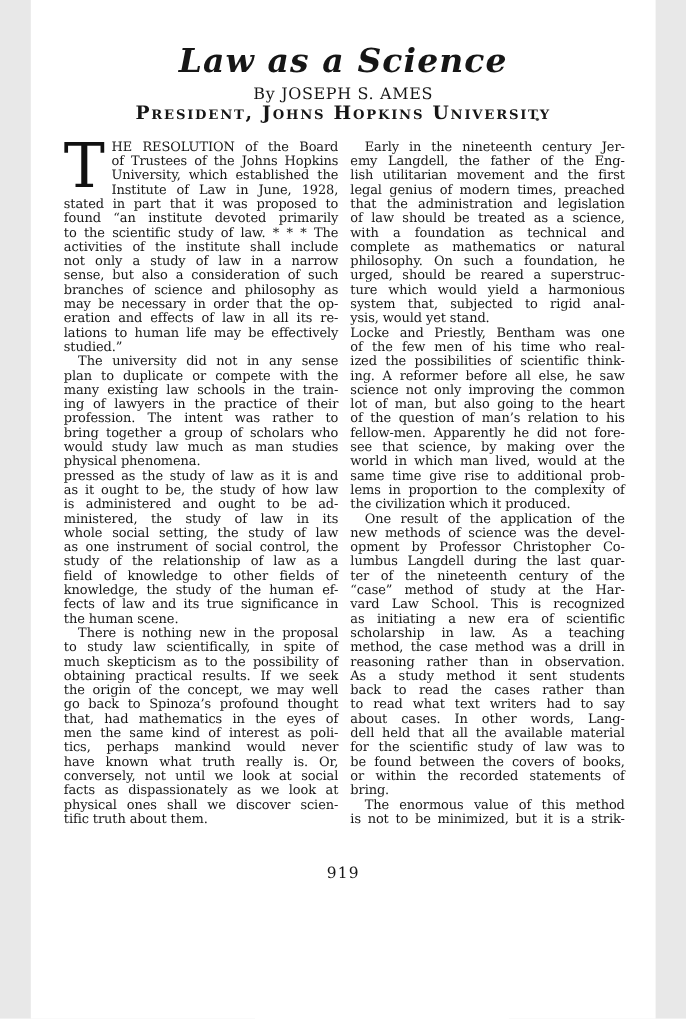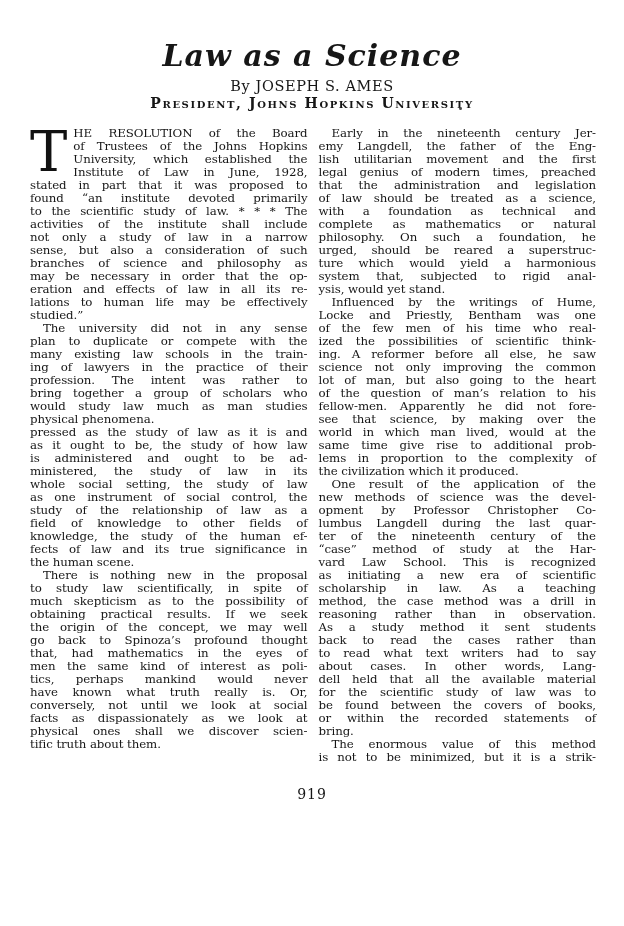--- a/index.html
+++ b/index.html
@@ -2,21 +2,21 @@
 <html><head>
 <meta charset="utf-8">
 <style>
   html, body { margin: 0; padding: 0; }
   body {
     background: #e8e8e8;
     font-family: "DejaVu Serif", serif;
   }
   .page {
     position: relative;
-    width: 624px;
+    width: 568px;
     height: 926px;
     margin: 0 auto;
     background: #ffffff;
     color: #161616;
     overflow: hidden;
   }
   .masthead { padding-top: 38px; text-align: center; }
   .title {
     font-family: "DejaVu Serif", serif;
     font-style: italic;
@@ -26,21 +26,21 @@
     letter-spacing: 1px;
     margin: 0;
   }
   .byline {
     font-size: 14.5px;
     line-height: 17px;
     margin-top: 4px;
     letter-spacing: 0.6px;
   }
   .byline-role {
-    font-size: 14px;
+    font-size: 17px;
     line-height: 13px;
     margin-top: 2px;
     font-variant: small-caps;
     letter-spacing: 1.6px;
     font-weight: bold;
   }
   .columns {
     display: flex;
     gap: 11px;
     padding: 0 28px 0 30px;
@@ -167,21 +167,20 @@
           <div class="line">of law should be treated as a science,</div>
           <div class="line">with a foundation as technical and</div>
           <div class="line">complete as mathematics or natural</div>
           <div class="line">philosophy. On such a foundation, he</div>
           <div class="line">urged, should be reared a superstruc-</div>
           <div class="line">ture which would yield a harmonious</div>
           <div class="line">system that, subjected to rigid anal-</div>
           <div class="line end">ysis, would yet stand.</div>
         </div>
         <div class="para">
-          <div class="line first">Influenced by the writings of Hume,</div>
           <div class="line">Locke and Priestly, Bentham was one</div>
           <div class="line">of the few men of his time who real-</div>
           <div class="line">ized the possibilities of scientific think-</div>
           <div class="line">ing. A reformer before all else, he saw</div>
           <div class="line">science not only improving the common</div>
           <div class="line">lot of man, but also going to the heart</div>
           <div class="line">of the question of man’s relation to his</div>
           <div class="line">fellow-men. Apparently he did not fore-</div>
           <div class="line">see that science, by making over the</div>
           <div class="line">world in which man lived, would at the</div>

